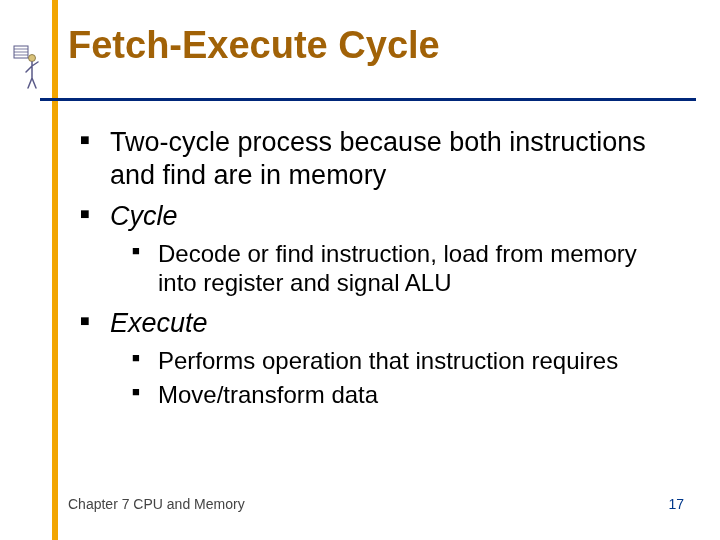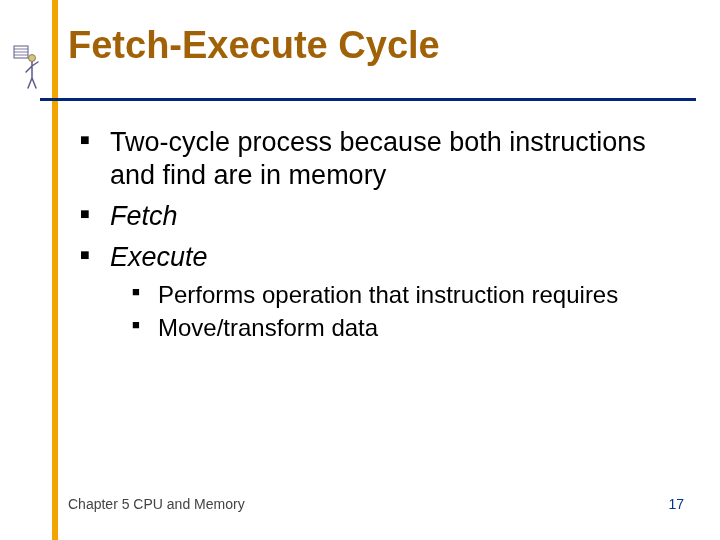--- a/index.html
+++ b/index.html
@@ -133,32 +133,37 @@
 
   <div class="title">Fetch-Execute Cycle</div>
   <div class="title-rule"></div>
 
   <div class="content">
     <ul class="l1">
       <li>
         <span>Two-cycle process because both instructions and find are in memory</span>
       </li>
       <li>
-        <span class="ital">Fetch</span>
+        <span class="ital">Cycle</span>
+        <ul class="l2">
+          <li>
+            <span>Decode or find instruction, load from memory into register and signal ALU</span>
+          </li>
+        </ul>
       </li>
       <li>
         <span class="ital">Execute</span>
         <ul class="l2">
           <li>
             <span>Performs operation that instruction requires</span>
           </li>
           <li>
             <span>Move/transform data</span>
           </li>
         </ul>
       </li>
     </ul>
   </div>
 
-  <div class="footer-left">Chapter 5 CPU and Memory</div>
+  <div class="footer-left">Chapter 7 CPU and Memory</div>
   <div class="footer-right">17</div>
 
 </div>
 
 </body></html>

